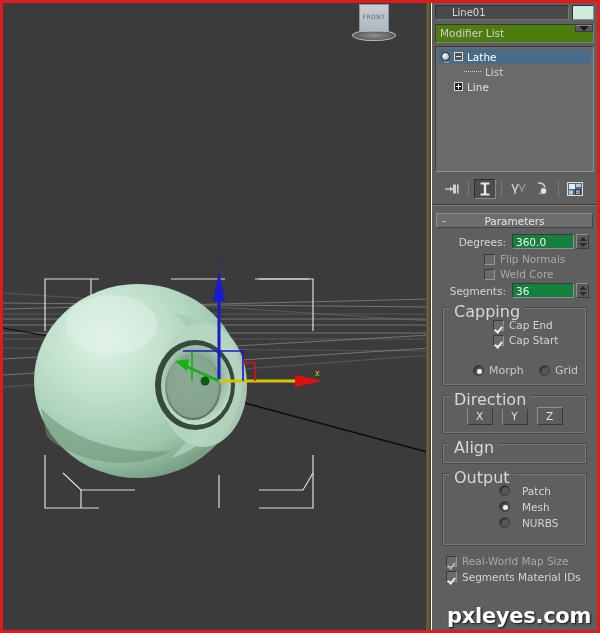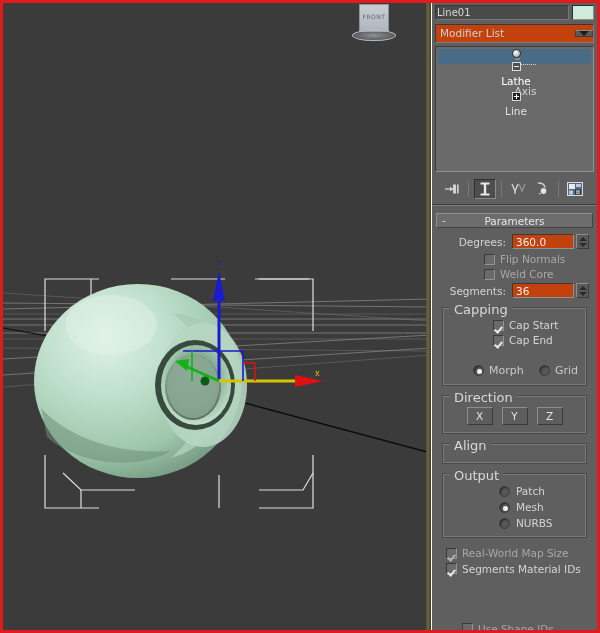--- a/index.html
+++ b/index.html
@@ -65,33 +65,33 @@
 
   
   #name-row{
     display:flex; align-items:center; gap:3px;
     padding:2px 3px 2px 3px; height:19px;
   }
   #name-field{
     flex:1 1 auto; height:15px; background:#4a4a4a;
     border-top:1px solid #343434; border-left:1px solid #343434;
     border-right:1px solid #777; border-bottom:1px solid #777;
-    color:#d7d7d7; font-size:10px; line-height:14px; padding-left:1px;
+    color:#d7d7d7; font-size:10px; line-height:14px; padding-left:16px;
     overflow:hidden; white-space:nowrap;
   }
   #color-swatch{
     width:22px; height:15px; background:#cdecd9;
     border-top:1px solid #2f2f2f; border-left:1px solid #2f2f2f;
     border-right:1px solid #8c8c8c; border-bottom:1px solid #8c8c8c;
   }
 
   
   #modlist{
-    margin:2px 3px 3px 3px; height:19px; display:flex; align-items:center;
-    background:#c2410c;
+    margin:2px 3px 3px 3px; height:19px; display:flex; align-items:flex-start;
+    background:#4d7c0f;
     border-top:1px solid #383838; border-left:1px solid #383838;
     border-right:1px solid #7d7d7d; border-bottom:1px solid #7d7d7d;
   }
   #modlist-label{
     flex:1 1 auto; line-height:17px; padding-left:4px; font-size:10.5px; color:#d0d0d0;
   }
   #modlist-arrow{
     width:18px; background:#5a5a5a;
     border-left:1px solid #3d3d3d;
     border-top:1px solid #8a8a8a; border-right:1px solid #3d3d3d; border-bottom:1px solid #3d3d3d;
@@ -104,21 +104,21 @@
 
   
   #stack{
     margin:0 3px; height:126px; background:#6a6a6a;
     border-top:1px solid #3a3a3a; border-left:1px solid #3a3a3a;
     border-right:1px solid #909090; border-bottom:1px solid #909090;
     padding:2px; overflow:hidden;
   }
   .stack-row{
     display:flex; align-items:center; gap:4px; height:15px; padding-left:3px;
-    font-size:10.5px; color:#e2e2e2;flex-direction:column;
+    font-size:10.5px; color:#e2e2e2;
   }
   .stack-row.sel{ background:#4a6b86; color:#ffffff; }
   .stack-row.child{ padding-left:22px; color:#cfcfcf; }
   .bulb{
     width:9px;height:9px;border-radius:50%;
     background:radial-gradient(circle at 35% 32%, #ffffff, #c7c7c7 55%, #8e8e8e);
     border:1px solid #2e2e2e; position:relative; flex:0 0 9px;
   }
   .bulb:after{
     content:""; position:absolute; left:2px; top:8px; width:5px; height:2px; background:#8a8a8a;
@@ -171,21 +171,21 @@
   }
   #rollout-minus{
     position:absolute; left:5px; top:0; line-height:14px; font-size:10px; color:#d8d8d8;
   }
   #rollout-body{ padding:6px 4px 0 4px; }
 
   
   .spin-row{ display:flex; align-items:center; justify-content:flex-end; margin-bottom:4px; }
   .spin-row .lab{ margin-right:6px; font-size:10.5px; color:#d4d4d4; }
   .spin-field{
-    width:62px; height:15px; background:#c2410c; color:#f0f0f0;
+    width:62px; height:15px; background:#15803d; color:#f0f0f0;
     border-top:1px solid #3a3a3a; border-left:1px solid #3a3a3a;
     border-right:1px solid #909090; border-bottom:1px solid #909090;
     font-size:10.5px; line-height:14px; padding-left:3px; overflow:hidden; white-space:nowrap;
   }
   .spin-btns{
     width:13px; height:15px; margin-left:2px; background:#5a5a5a;
     border-top:1px solid #8d8d8d; border-left:1px solid #8d8d8d;
     border-right:1px solid #3c3c3c; border-bottom:1px solid #3c3c3c;
     display:flex; flex-direction:column; align-items:center; justify-content:center; gap:2px;
   }
@@ -218,37 +218,37 @@
 
   
   .group{
     position:relative; margin:9px 2px 0 2px; padding:11px 8px 8px 8px;
     border:1px solid #4a4a4a;
     border-top-color:#4a4a4a;
     box-shadow:1px 1px 0 #7a7a7a inset, -1px -1px 0 #7a7a7a inset;
   }
   .group > .gtitle{
     position:absolute; top:-6px; left:7px; background:#5f5f5f; padding:0 4px;
-    font-size:13px; color:#d8d8d8;
+    font-size:16px; color:#d8d8d8;
   }
   .cap-ind{ padding-left:42px; }
   .mg-row{ display:flex; align-items:center; gap:5px; margin-top:18px; padding-left:22px; }
   .mg-row .gap{ width:34px; }
 
   
   .btn-row{ display:flex; gap:9px; justify-content:center; }
   .pbtn{
     background:#5d5d5d; color:#e4e4e4; font-size:10.5px;
     padding:2px 9px; min-width:34px; text-align:center;
     border-top:1px solid #8d8d8d; border-left:1px solid #8d8d8d;
     border-right:1px solid #393939; border-bottom:1px solid #393939;
   }
   .dir-row .pbtn{ min-width:26px; padding:2px 6px; }
 
-  .out-row{ display:flex; align-items:flex-end; gap:6px; margin-bottom:4px; padding-left:48px; }
+  .out-row{ display:flex; align-items:flex-start; gap:12px; margin-bottom:4px; padding-left:48px; }
   .out-row .txt{ font-size:10.5px; color:#d4d4d4; }
 
   
   #bottom-chks{ margin:9px 4px 0 6px; }
   #bottom-chks .row-chk{ margin-bottom:3.5px; }
   #bottom-chks .indent{ padding-left:16px;margin-top:48px; }
 
   
   #watermark{
     position:absolute; right:6px; bottom:2px;
@@ -392,21 +392,21 @@
     <div id="stack">
 
       <div class="stack-row sel">
         <span class="bulb"></span>
         <span class="expander"></span>
         <span>Lathe</span>
       </div>
 
       <div class="stack-row child">
         <span class="dashline"></span>
-        <span>Axis</span>
+        <span>List</span>
       </div>
 
       <div class="stack-row">
         <span style="width:9px;flex:0 0 9px"></span>
         <span class="expander plus"></span>
         <span>Line</span>
       </div>
     </div>
 
     <div id="stack-tools">
@@ -489,25 +489,25 @@
             <div class="tri-u"></div>
             <div class="tri-d"></div>
           </div>
         </div>
 
         <div class="group">
           <span class="gtitle">Capping</span>
 
           <div class="row-chk cap-ind">
             <span class="chk on"></span>
-            <span class="txt">Cap Start</span>
+            <span class="txt">Cap End</span>
           </div>
           <div class="row-chk cap-ind">
             <span class="chk on"></span>
-            <span class="txt">Cap End</span>
+            <span class="txt">Cap Start</span>
           </div>
 
           <div class="mg-row">
             <span class="rad on"></span>
             <span class="txt">Morph</span>
             <span class="gap"></span>
             <span class="rad"></span>
             <span class="txt">Grid</span>
           </div>
         </div>
@@ -528,21 +528,21 @@
         <div class="group">
           <span class="gtitle">Output</span>
           <div class="out-row">
             <span class="rad"></span>
             <span class="txt">Patch</span>
           </div>
           <div class="out-row">
             <span class="rad on"></span>
             <span class="txt">Mesh</span>
           </div>
-          <div class="out-row" style="margin-bottom:0">
+          <div class="out-row" style="margin-bottom:8px">
             <span class="rad"></span>
             <span class="txt">NURBS</span>
           </div>
         </div>
 
         <div id="bottom-chks">
           <div class="row-chk">
             <span class="chk on dim"></span>
             <span class="txt dim">Real-World Map Size</span>
           </div>
@@ -556,14 +556,15 @@
           </div>
           <div class="row-chk">
             <span class="chk on dim"></span>
             <span class="txt dim">Smooth</span>
           </div>
         </div>
 
       </div>
     </div>
 
+    <div id="watermark">pxleyes.com</div>
   </div>
 </div>
 
 </body></html>

